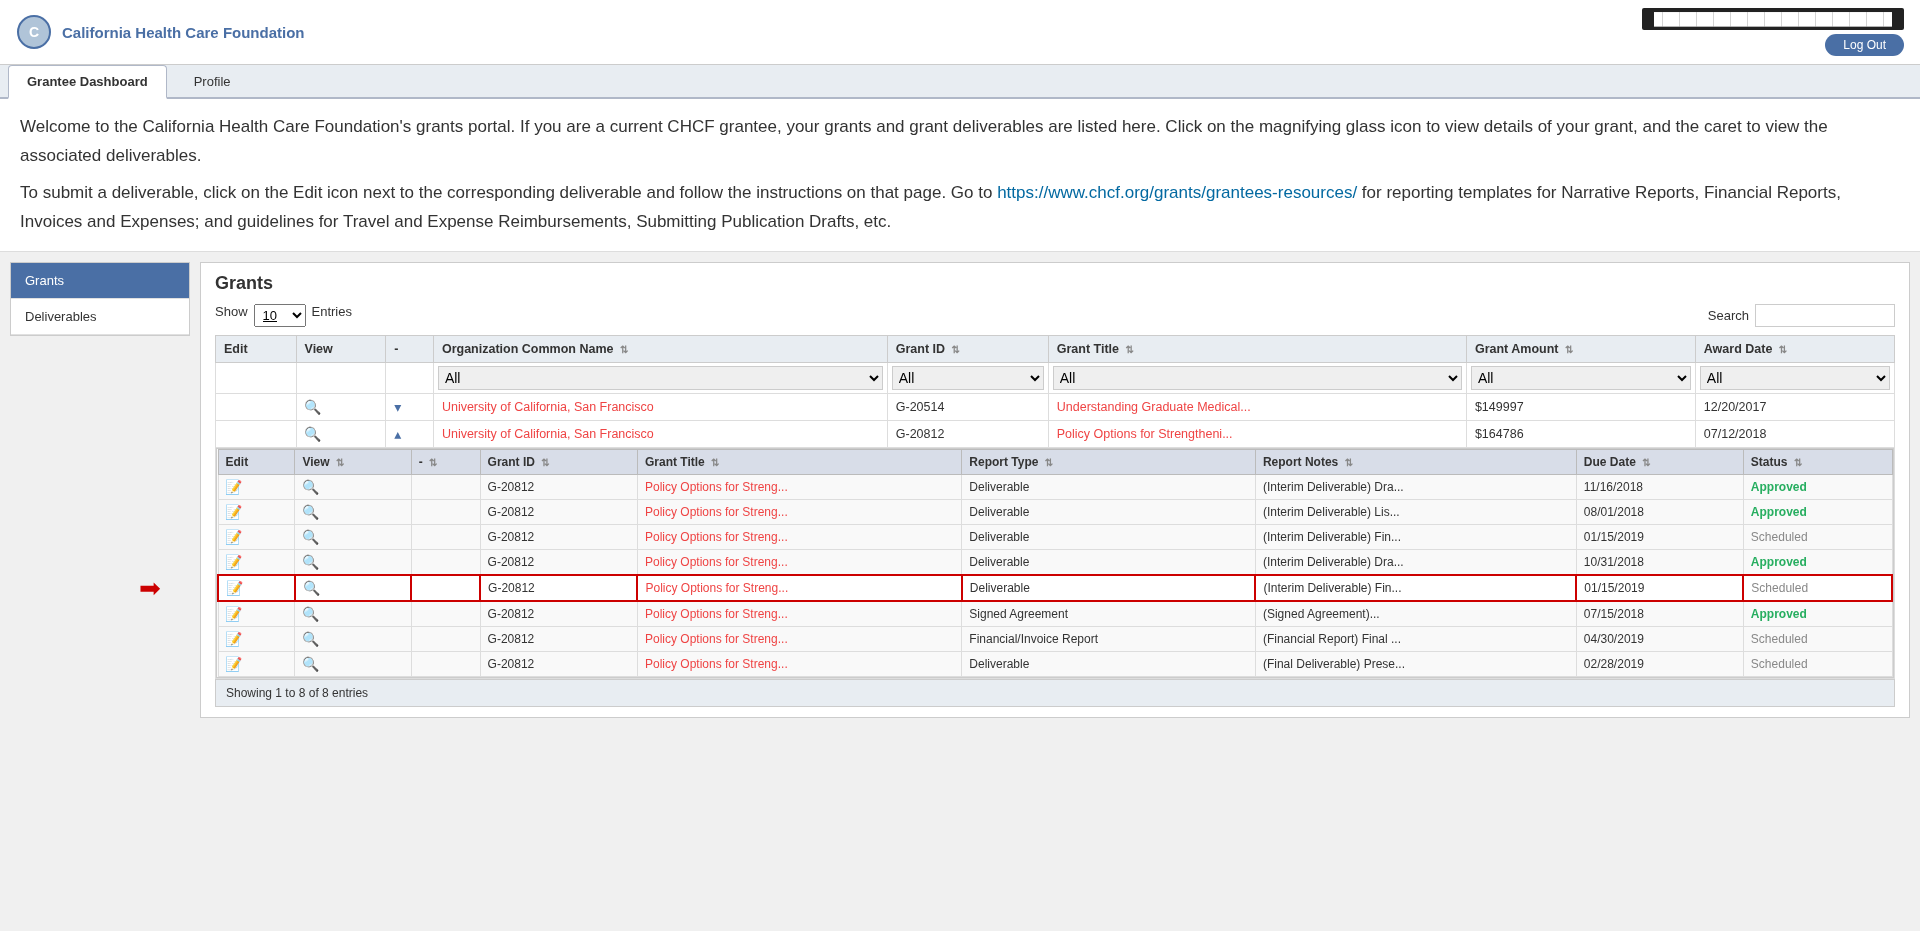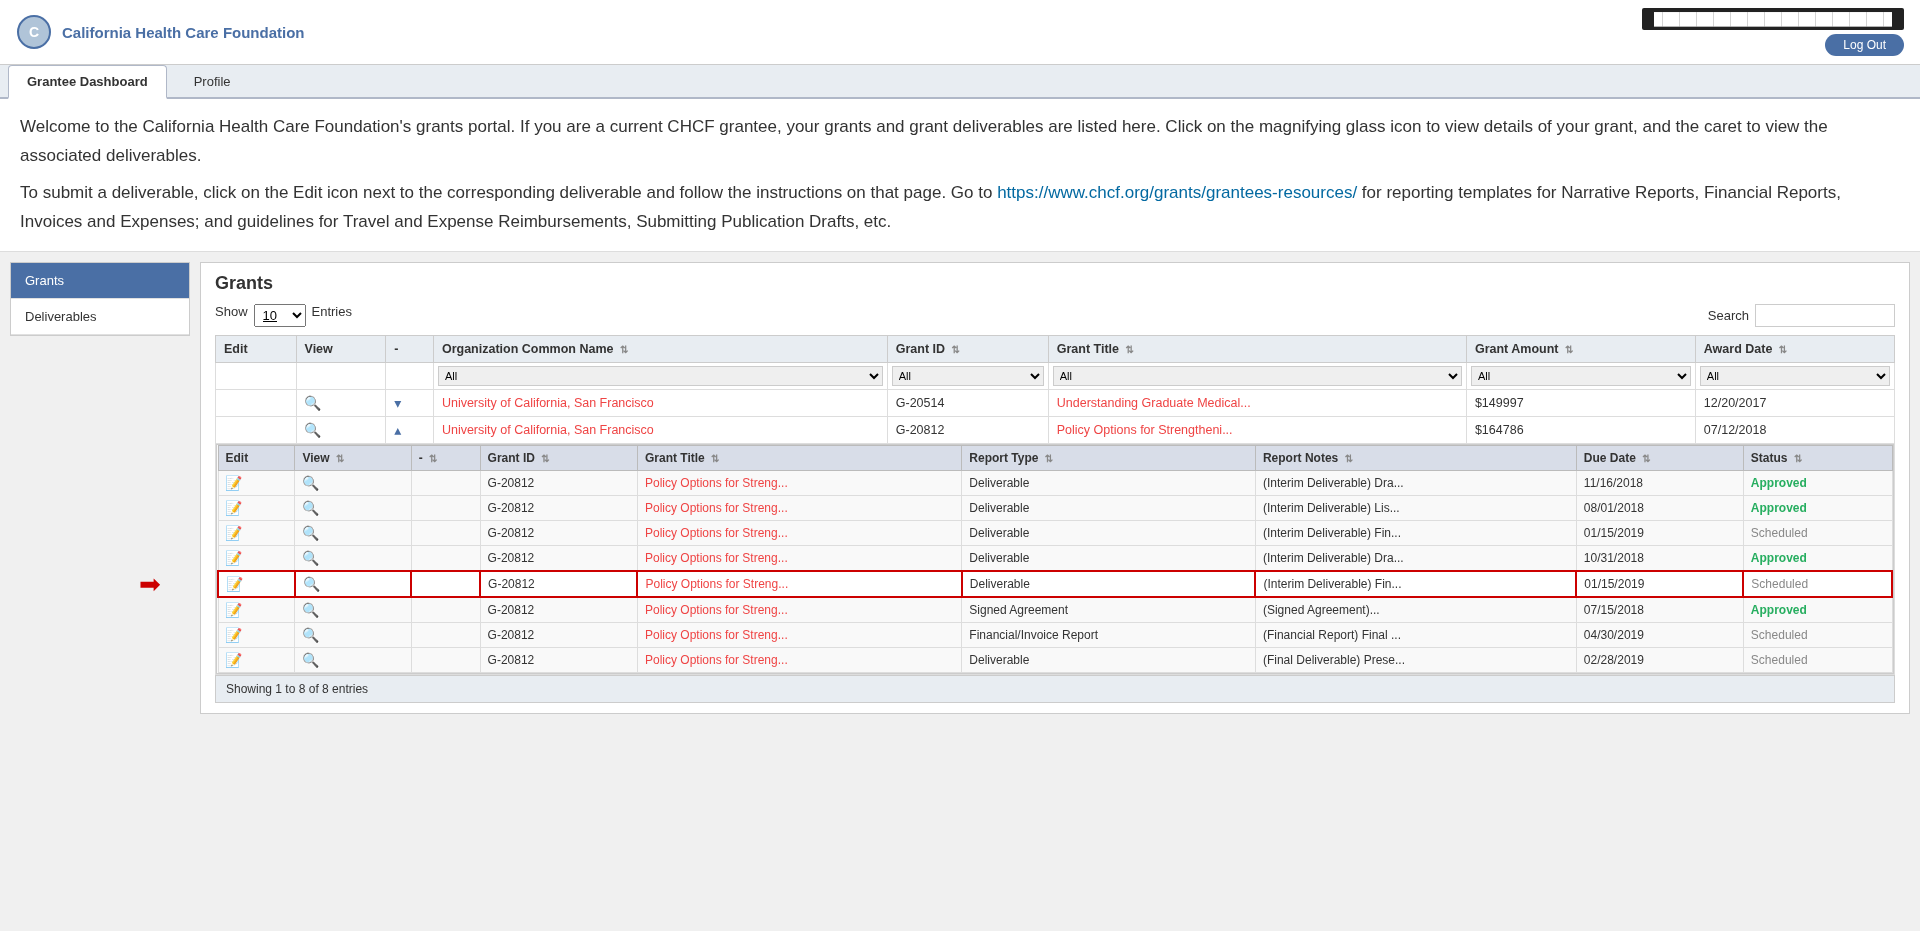--- a/index.html
+++ b/index.html
@@ -196,21 +196,21 @@
     .grants-table td {
       border: 1px solid #ddd;
       padding: 5px 8px;
       vertical-align: middle;
     }
     .filter-row td {
       padding: 3px 4px;
     }
     .filter-row select {
       width: 100%;
-      font-size: 11px;
+      font-size: 14px;
       border: 1px solid #ccc;
       padding: 2px;
     }
     .link-blue { color: #ef4444; text-decoration: none; cursor: pointer; }
 
     
     .expand-icon {
       cursor: pointer;
       color: #4a6fa5;
       font-size: 14px;

